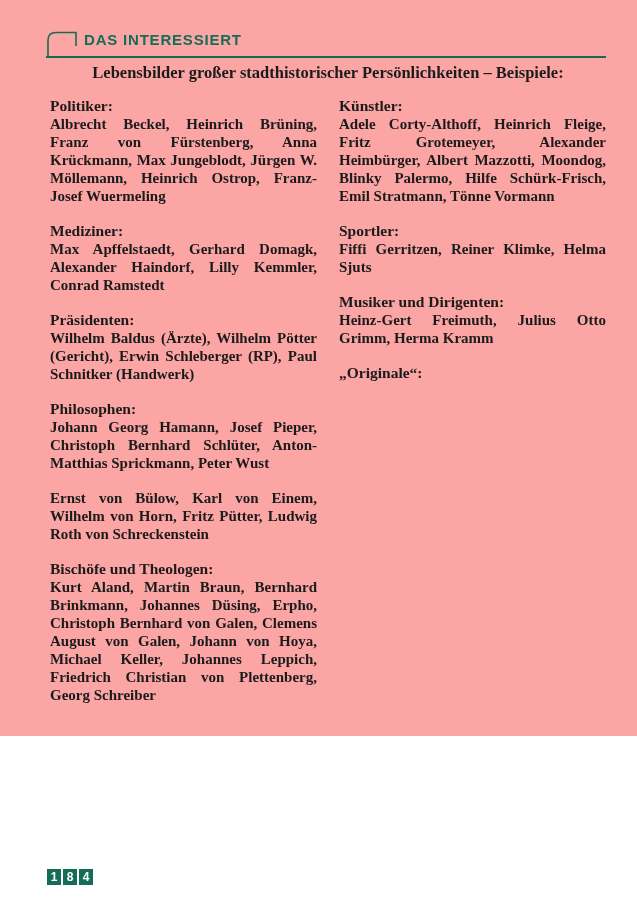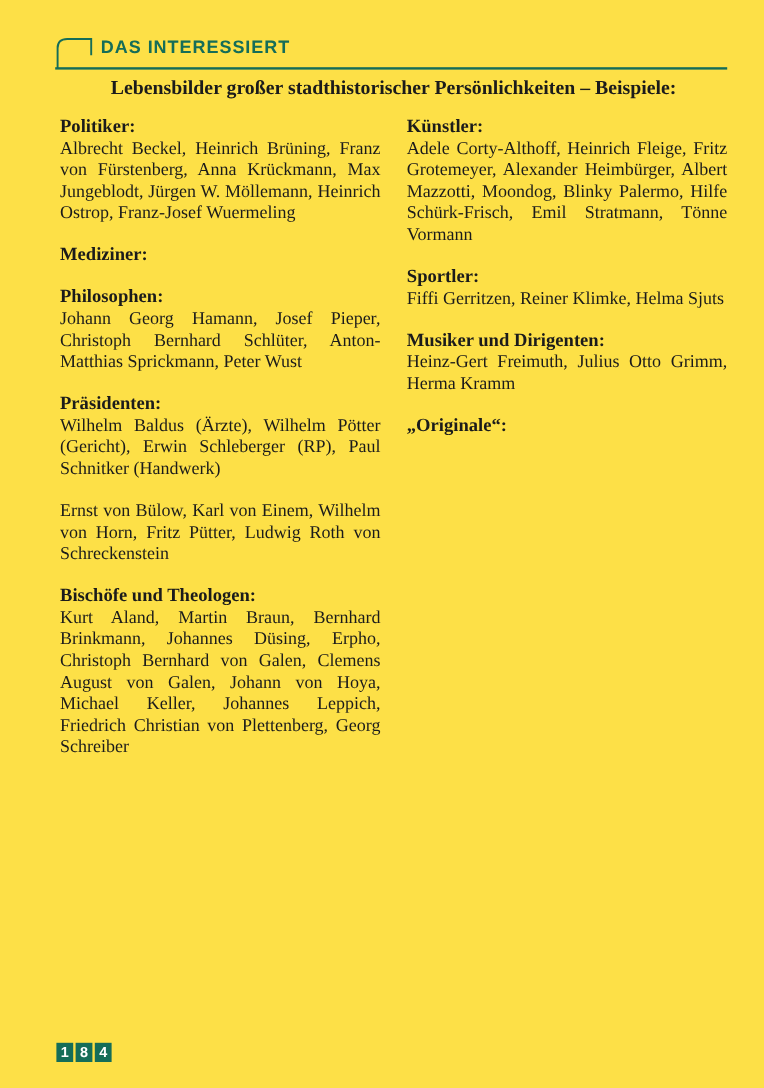--- a/index.html
+++ b/index.html
@@ -3,21 +3,21 @@
 <meta charset="utf-8">
 <style>
   :root { --green:#156d58; --ink:#1b1b1b; }
   * { box-sizing: border-box; }
   html, body { margin:0; padding:0; }
   body {
     width:637px; height:907px; overflow:hidden;
     background:#ffffff; color:var(--ink);
     font-family:"Liberation Serif", serif;
   }
-  .page { position:relative; width:637px; height:907px; background:#fde047; }
+  .page { position:relative; width:637px; height:736px; background:#fca5a5; }
 
   
   .tab-icon { position:absolute; left:46px; top:29px; width:34px; height:29px; }
   .header-label {
     position:absolute; left:84px; top:31px;
     font-family:"Liberation Sans", sans-serif;
     font-weight:bold; font-size:15px; letter-spacing:0.8px;
     color:var(--green); white-space:nowrap;
   }
   .header-rule {
@@ -37,21 +37,21 @@
     display:flex; gap:22px;justify-content:space-between;
   }
   .col { width:267px; }
   .col.right { width:267px; }
   .sec { margin:0 0 17px 0; }
   .sec h3 {
     margin:0; font-size:15.5px; font-weight:bold; line-height:18px;
   }
   .sec p {
     margin:0; font-size:15px; line-height:18px;
-    text-align:justify; hyphens:auto; -webkit-hyphens:auto;
+    text-align:justify; hyphens:auto;font-weight:bold; -webkit-hyphens:auto;
   }
 
   
   .pagenum { position:absolute; left:47px; top:869px; display:flex; gap:2px; }
   .pagenum .digit {
     width:14px; height:16px; background:var(--green); color:#ffffff;
     font-family:"Liberation Sans", sans-serif; font-weight:bold; font-size:12px;
     display:flex; align-items:center; justify-content:center;
   }
 </style>
@@ -69,28 +69,29 @@
   <div class="page-title">Lebensbilder großer stadthistorischer Persönlichkeiten – Beispiele:</div>
 
   <div class="columns">
     <div class="col left">
       <section class="sec">
         <h3>Politiker:</h3>
         <p>Albrecht Beckel, Heinrich Brüning, Franz von Fürstenberg, Anna Krückmann, Max Jungeblodt, Jürgen W. Möllemann, Heinrich Ostrop, Franz-Josef Wuermeling</p>
       </section>
       <section class="sec">
         <h3>Mediziner:</h3>
+        <p>Max Apffelstaedt, Gerhard Domagk, Alexander Haindorf, Lilly Kemmler, Conrad Ramstedt</p>
+      </section>
+      <section class="sec">
+        <h3>Präsidenten:</h3>
+        <p>Wilhelm Baldus (Ärzte), Wilhelm Pötter (Gericht), Erwin Schleberger (RP), Paul Schnitker (Handwerk)</p>
       </section>
       <section class="sec">
         <h3>Philosophen:</h3>
         <p>Johann Georg Hamann, Josef Pieper, Christoph Bernhard Schlüter, Anton-Matthias Sprickmann, Peter Wust</p>
-      </section>
-      <section class="sec">
-        <h3>Präsidenten:</h3>
-        <p>Wilhelm Baldus (Ärzte), Wilhelm Pötter (Gericht), Erwin Schleberger (RP), Paul Schnitker (Handwerk)</p>
       </section>
       <section class="sec">
         <p>Ernst von Bülow, Karl von Einem, Wilhelm von Horn, Fritz Pütter, Ludwig Roth von Schreckenstein</p>
       </section>
       <section class="sec">
         <h3>Bischöfe und Theologen:</h3>
         <p>Kurt Aland, Martin Braun, Bernhard Brinkmann, Johannes Düsing, Erpho, Christoph Bernhard von Galen, Clemens August von Galen, Johann von Hoya, Michael Keller, Johannes Leppich, Friedrich Christian von Plettenberg, Georg Schreiber</p>
       </section>
     </div>
 

